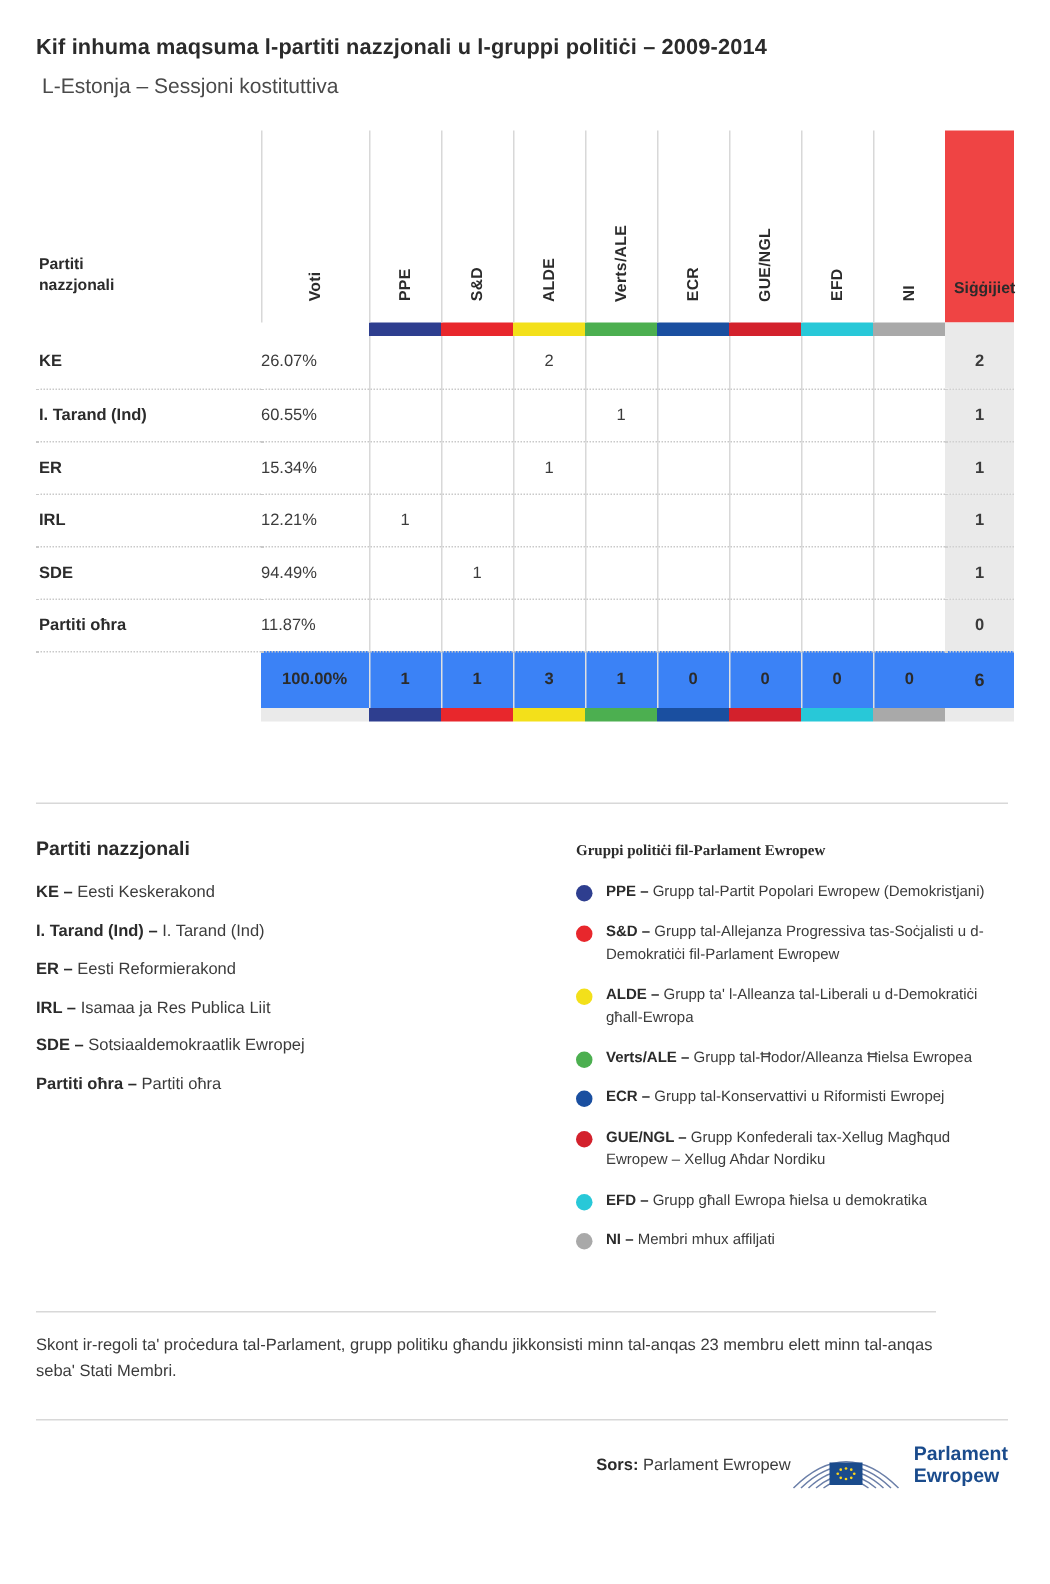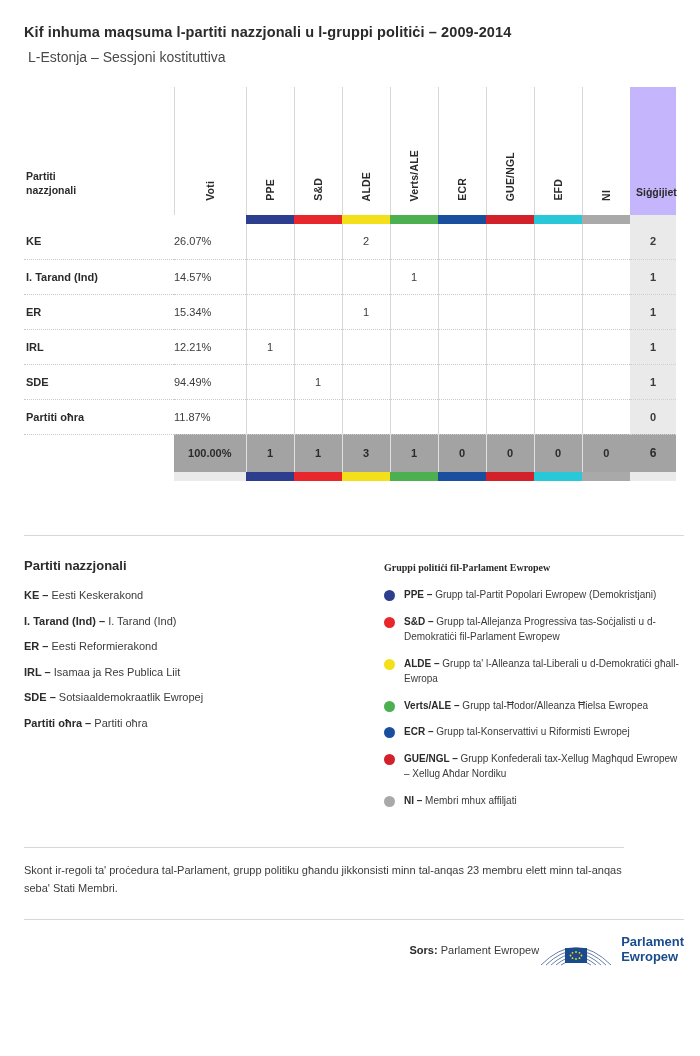--- a/index.html
+++ b/index.html
@@ -6,21 +6,21 @@
   html, body {
     margin: 0; padding: 0;
     width: 700px;
     background: #ffffff;
     font-family: "Liberation Sans", sans-serif;
     color: #3b3b3b;
   }
   .page {
     width: 700px;
     min-height: 1056px;
-    padding: 20px 16px 10px 24px;
+    padding: 20px 28px 10px 24px;
     position: relative;
   }
   h1.title {
     font-size: 14.5px;
     font-weight: bold;
     color: #2b2b2b;
     margin: 4px 0 0 0;
     letter-spacing: 0.1px;
   }
   h2.subtitle {
@@ -69,21 +69,21 @@
   }
   .partyhead {
     font-size: 10.5px;
     font-weight: bold;
     color: #2b2b2b;
     padding: 0 0 18px 2px;
     line-height: 1.35;
     width: 64px;
   }
   td.seatshead {
-    background: #c4b5fd;
+    background: #ef4444;
     border-left: none !important;
     text-align: center;
   }
   .seatshead-lbl {
     font-size: 10.5px;
     font-weight: bold;
     color: #2b2b2b;
     line-height: 1.35;
     padding: 0 6px 16px 6px;
     display: block;
@@ -125,21 +125,21 @@
   }
   tr.data-row:first-of-type td { border-top: none; }
 
   
   tr.total-row td {
     height: 38px;
     text-align: center;
     font-size: 11px;
     font-weight: bold;
     color: #2b2b2b;
-    background: #a3a3a3;
+    background: #3b82f6;
     border-left: 1px solid #e0e0e0;
   }
   tr.total-row td.party { background: #ffffff; border-left: none; }
   tr.total-row td.votes { border-left: none; }
   tr.total-row td.seats {
     border-left: none;
     font-size: 12px;
   }
   
   tr.strip-row-bottom td { height: 9px; line-height: 0; background: #eaeaea; }
@@ -322,21 +322,21 @@
           <td>2</td>
           <td></td>
           <td></td>
           <td></td>
           <td></td>
           <td></td>
           <td class="seats">2</td>
         </tr>
         <tr class="data-row">
           <td class="party">I. Tarand (Ind)</td>
-          <td class="votes">14.57%</td>
+          <td class="votes">60.55%</td>
           <td></td>
           <td></td>
           <td></td>
           <td>1</td>
           <td></td>
           <td></td>
           <td></td>
           <td></td>
           <td class="seats">1</td>
         </tr>
@@ -468,20 +468,24 @@
             <span class="dot" style="background: rgb(76, 175, 80);"></span>
             <span><b>Verts/ALE –</b><span> Grupp tal-Ħodor/Alleanza Ħielsa Ewropea</span></span>
           </div>
           <div class="grp-item">
             <span class="dot" style="background: rgb(26, 79, 160);"></span>
             <span><b>ECR –</b><span> Grupp tal-Konservattivi u Riformisti Ewropej</span></span>
           </div>
           <div class="grp-item">
             <span class="dot" style="background: rgb(211, 33, 44);"></span>
             <span><b>GUE/NGL –</b><span> Grupp Konfederali tax-Xellug Magħqud Ewropew – Xellug Aħdar Nordiku</span></span>
+          </div>
+          <div class="grp-item">
+            <span class="dot" style="background: rgb(40, 200, 216);"></span>
+            <span><b>EFD –</b><span> Grupp għall Ewropa ħielsa u demokratika</span></span>
           </div>
           <div class="grp-item">
             <span class="dot" style="background: rgb(169, 169, 169);"></span>
             <span><b>NI –</b><span> Membri mhux affiljati</span></span>
           </div>
         </div>
     </div>
   </div>
 
   <div class="footer">Skont ir-regoli ta' proċedura tal-Parlament, grupp politiku għandu jikkonsisti minn tal-anqas 23 membru elett minn tal-anqas seba' Stati Membri.</div>

